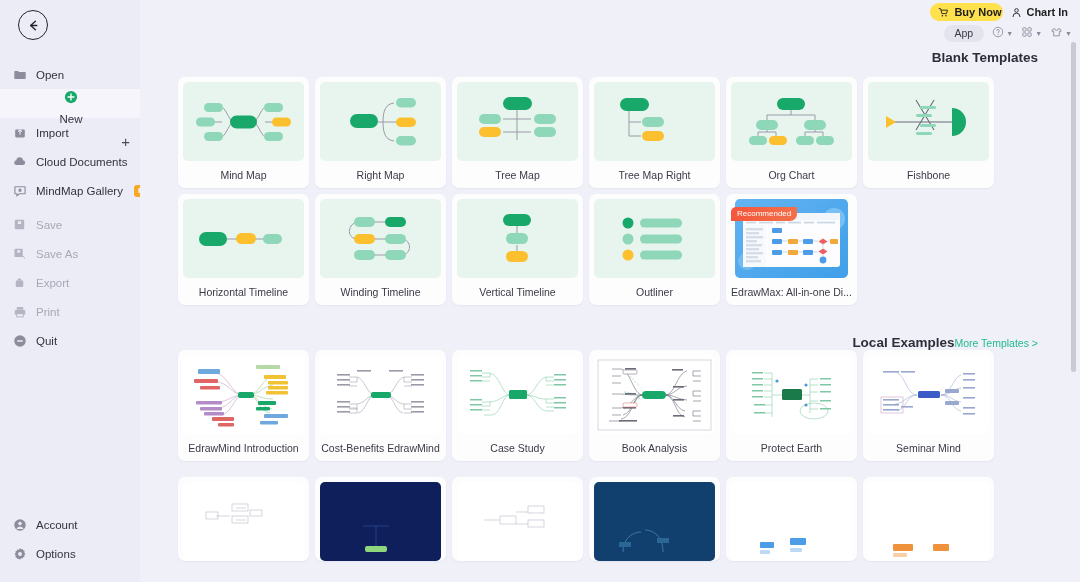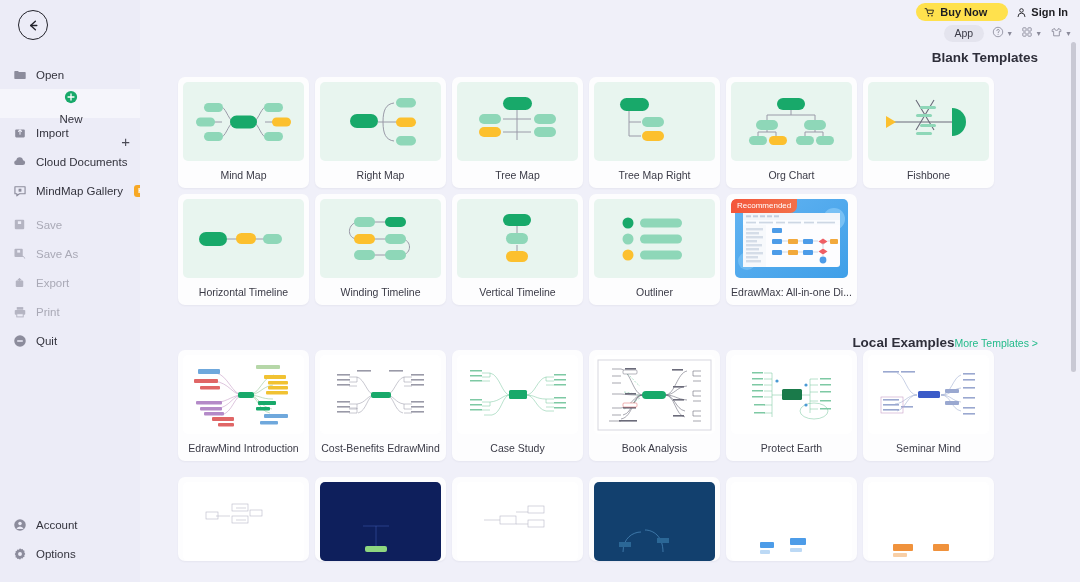--- a/index.html
+++ b/index.html
@@ -59,21 +59,21 @@
     background: #f0f0f9; overflow: hidden;
   }
   .topbar {
     position: absolute; top: 0; right: 8px;
     display: flex; flex-direction: column; align-items: flex-end;
     gap: 3px; padding-top: 3px; z-index: 5;
   }
   .topbar-row { display: flex; align-items: center; gap: 8px; }
   .buy-now {
     background: #ffe14d; border-radius: 10px;
-    padding: 2px 21px 2px 8px;
+    padding: 2px 2px 2px 8px;
     font-size: 11px; font-weight: bold; color: #1d1d22;
     display: flex; align-items: center; gap: 5px; cursor: pointer;
     line-height: 14px;
   }
   .sign-in {
     font-size: 11px; font-weight: bold; color: #1d1d22;
     display: flex; align-items: center; gap: 4px; cursor: pointer;
     padding-right: 4px;
   }
   .app-pill {
@@ -118,21 +118,21 @@
     justify-content: center; overflow: hidden; position: relative;
   }
   .card-thumb.white { background: #ffffff; }
   .card-thumb.promo { background: transparent; }
   .card-label {
     height: 27px; display: flex; align-items: center; justify-content: center;
     font-size: 10.5px; color: #3a3a46; white-space: nowrap;
     overflow: hidden; text-overflow: ellipsis; padding: 0 3px;
   }
   .rec-badge {
-    position: absolute; top: 0; left: 0;
+    position: absolute; top: 8px; left: 0;
     background: linear-gradient(90deg,#f4563b,#f2704a);
     color: #fff; font-size: 8px; padding: 2px 6px;
     border-radius: 5px 0 7px 0; z-index: 2; line-height: 10px;
   }
   .card-thumb svg { display: block; }
 
   .scrollbar {
     position: absolute; top: 42px; right: 4px;
     width: 5px; height: 330px; border-radius: 3px;
     background: #c9c9d4; cursor: pointer; z-index: 6;
@@ -289,21 +289,21 @@
               <circle cx="6.4" cy="12.6" r="1.1" fill="#1d1d22"></circle>
               <circle cx="11.6" cy="12.6" r="1.1" fill="#1d1d22"></circle>
             </svg>
           <span>Buy Now</span>
         </div>
         <div class="sign-in">
           <svg width="11" height="11" viewBox="0 0 16 16">
               <circle cx="8" cy="5" r="2.6" fill="none" stroke="#1d1d22" stroke-width="1.3"></circle>
               <path d="M2.9 14a5.1 5.1 0 0 1 10.2 0" fill="none" stroke="#1d1d22" stroke-width="1.3" stroke-linecap="round"></path>
             </svg>
-          <span>Sign In</span>
+          <span>Chart In</span>
         </div>
       </div>
       <div class="topbar-row">
         <div class="app-pill">App</div>
         <div class="tool-ico">
           <span>
             <svg width="12" height="12" viewBox="0 0 16 16">
                 <circle cx="8" cy="8" r="6.3" fill="none" stroke="#8a8a9a" stroke-width="1.1"></circle>
                 <path d="M6.4 6.2a1.7 1.7 0 1 1 2 1.7v1" fill="none" stroke="#8a8a9a" stroke-width="1.1" stroke-linecap="round"></path>
                 <circle cx="8.1" cy="11" r=".7" fill="#8a8a9a"></circle>

